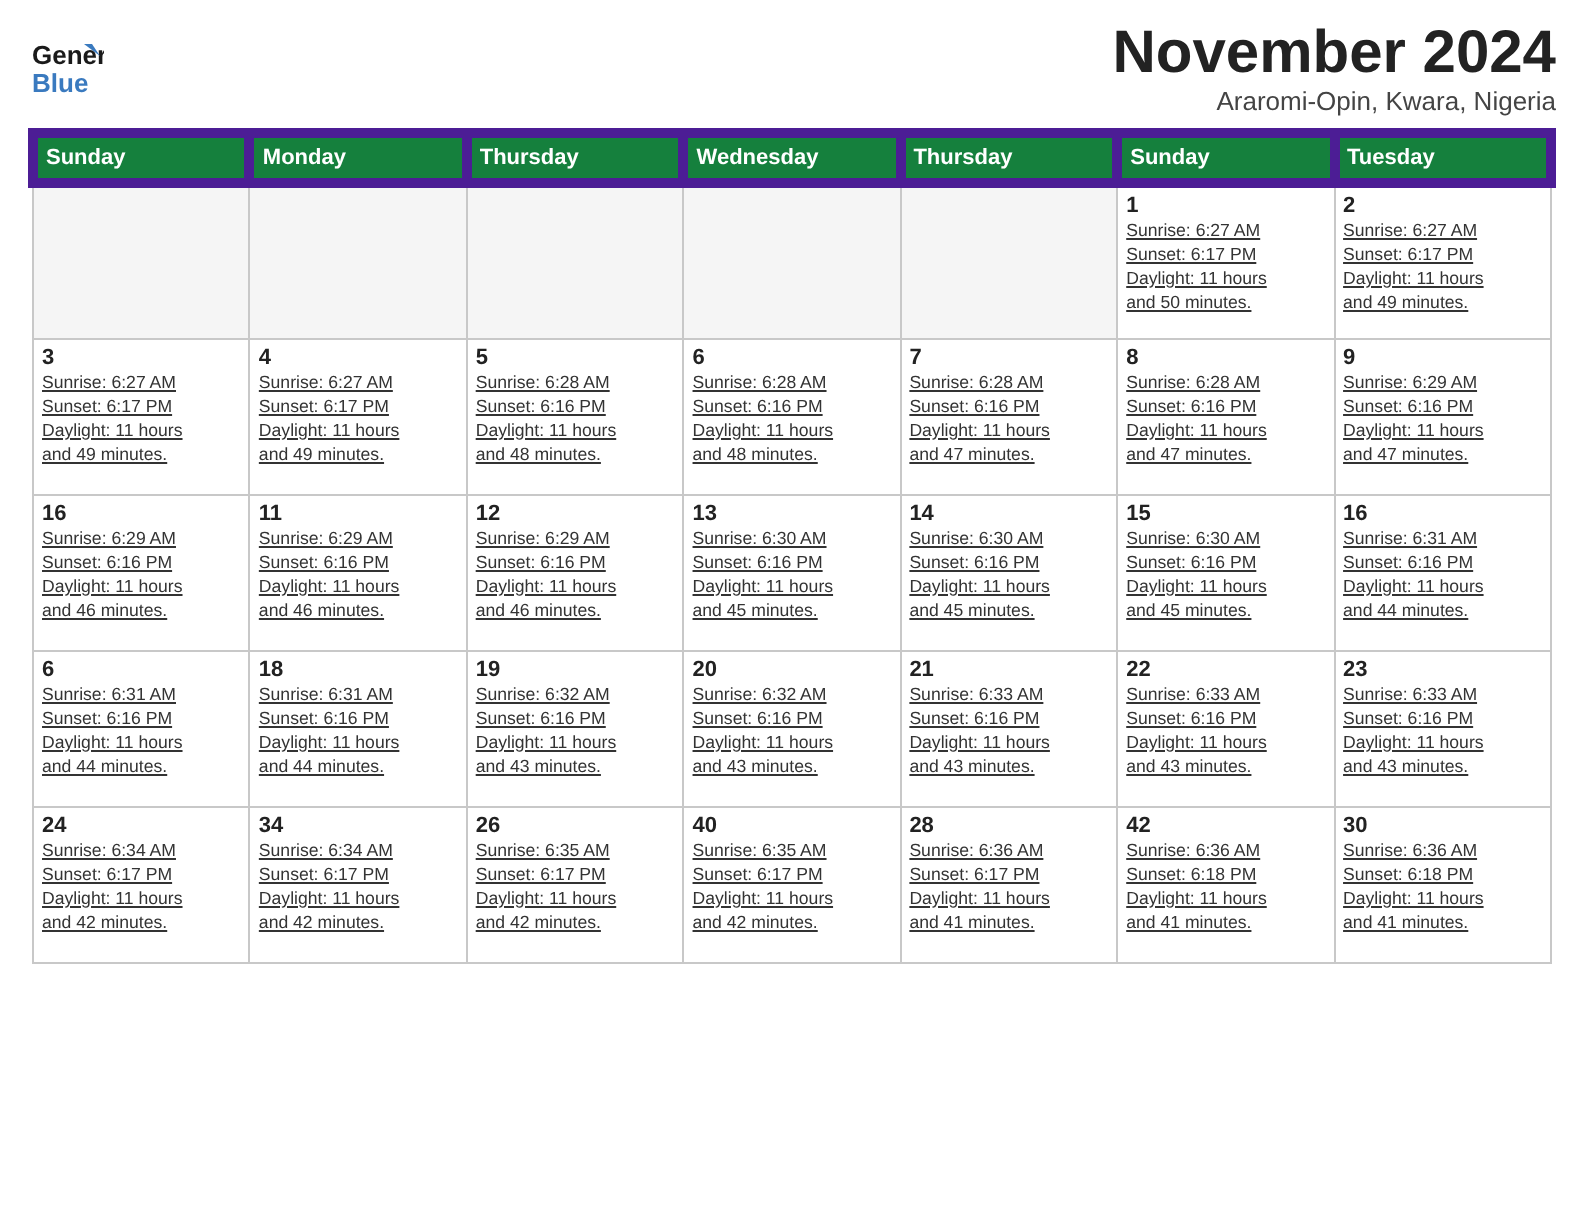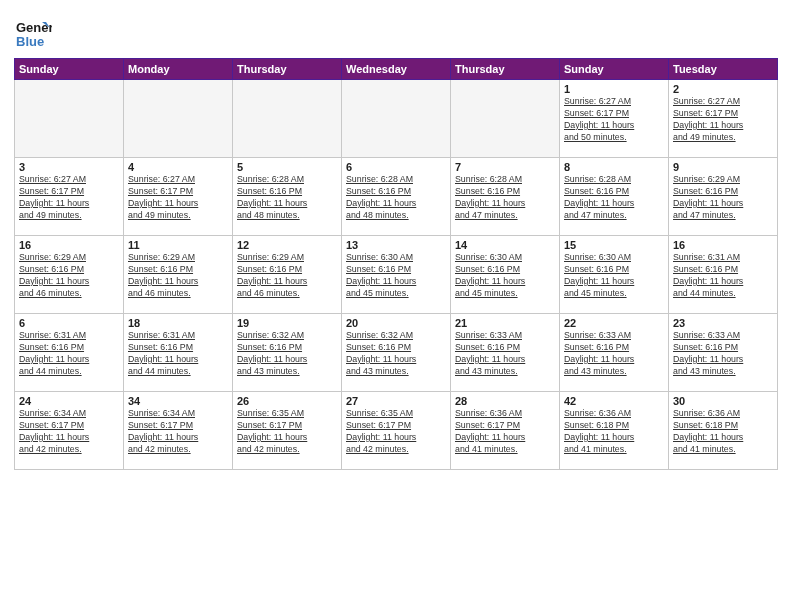--- a/index.html
+++ b/index.html
@@ -42,27 +42,27 @@
     .subtitle {
       font-size: 13px;
       color: #444;
     }
     .calendar {
       width: 100%;
       border-collapse: collapse;
       table-layout: fixed;
     }
     .calendar th {
-      background: #701a75;
+      background: #15803d;
       color: #fff;
       font-size: 11px;
       font-weight: bold;
       padding: 4px 4px;
       text-align: left;
-      border: 1px solid #4c1d95;
+      border: 5px solid #4c1d95;
     }
     .calendar td {
       border: 1px solid #c8c8c8;
       vertical-align: top;
       padding: 3px 4px;
       font-size: 9.2px;
       color: #222;
       background: #fff;
       height: 78px;
     }
@@ -89,20 +89,22 @@
 <div class="container">
   <div class="header">
     <div class="logo">
       <svg class="logo-icon" viewBox="0 0 38 38" xmlns="http://www.w3.org/2000/svg">
         <text x="2" y="18" font-size="13" font-weight="bold" fill="#1a1a1a" font-family="Arial">General</text>
         <text x="2" y="32" font-size="13" font-weight="bold" fill="#3a7abf" font-family="Arial">Blue</text>
         <polygon points="28,8 36,14 32,8" fill="#3a7abf"></polygon>
       </svg>
     </div>
     <div class="title-block">
+      <div class="main-title">November 2024</div>
+      <div class="subtitle">Araromi-Opin, Kwara, Nigeria</div>
     </div>
   </div>
 
   <table class="calendar">
     <thead>
       <tr>
       <th>Sunday</th>
           <th>Monday</th>
           <th>Thursday</th>
           <th>Wednesday</th>
@@ -302,21 +304,21 @@
 and 42 minutes.</div>
           </td>
           <td>
             <span class="day-num">26</span>
             <div class="day-info" style="white-space: pre-line;">Sunrise: 6:35 AM
 Sunset: 6:17 PM
 Daylight: 11 hours
 and 42 minutes.</div>
           </td>
           <td>
-            <span class="day-num">27</span>
+            <span class="day-num">40</span>
             <div class="day-info" style="white-space: pre-line;">Sunrise: 6:35 AM
 Sunset: 6:17 PM
 Daylight: 11 hours
 and 42 minutes.</div>
           </td>
           <td>
             <span class="day-num">28</span>
             <div class="day-info" style="white-space: pre-line;">Sunrise: 6:36 AM
 Sunset: 6:17 PM
 Daylight: 11 hours

